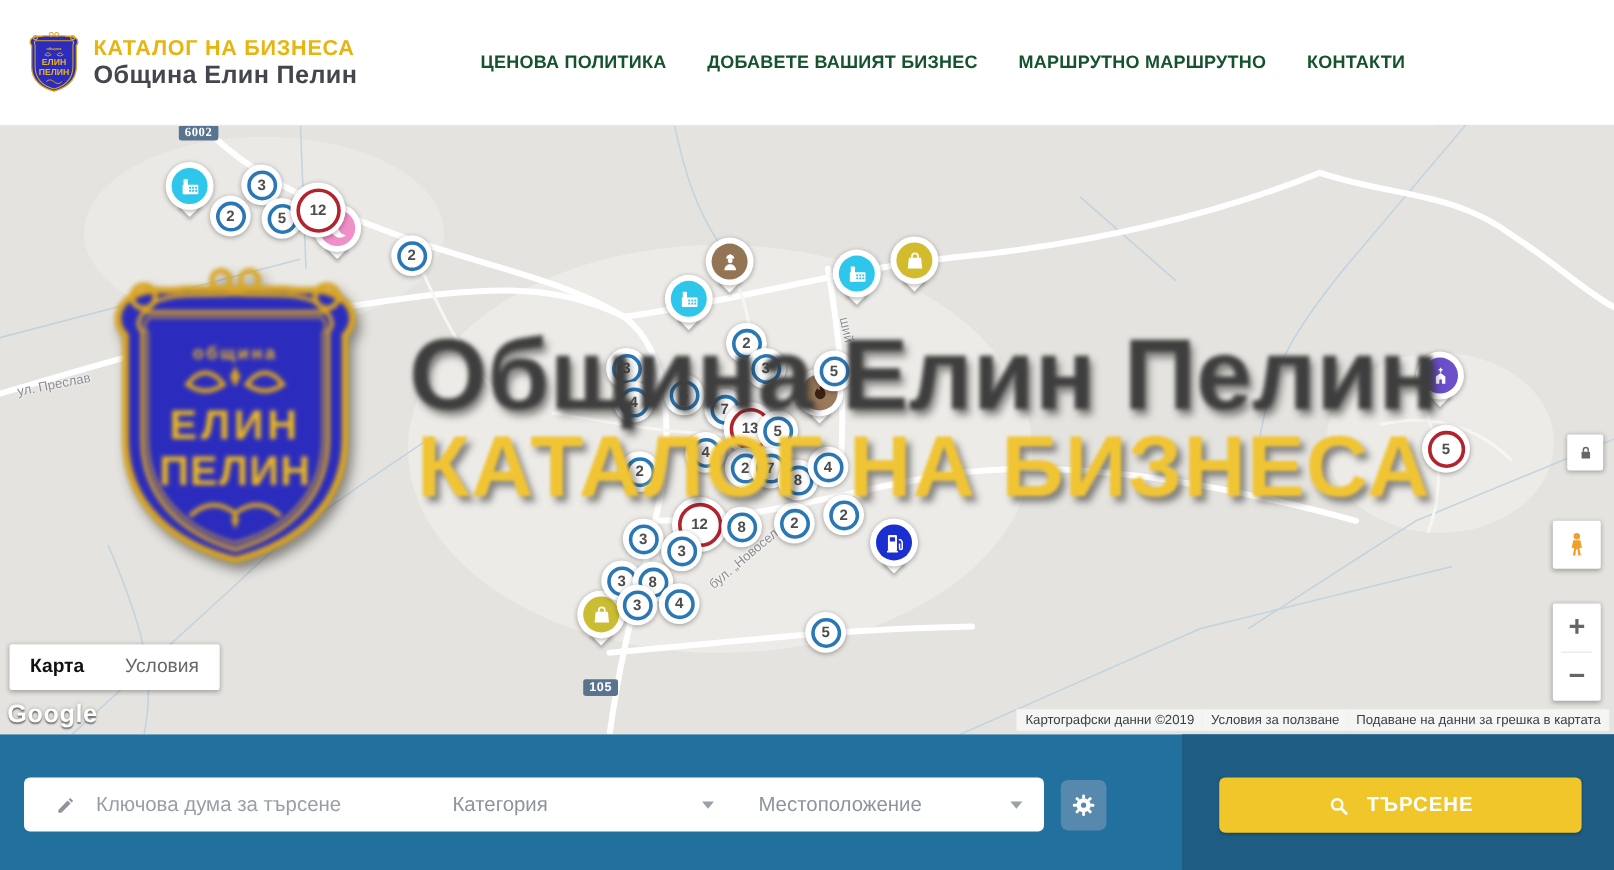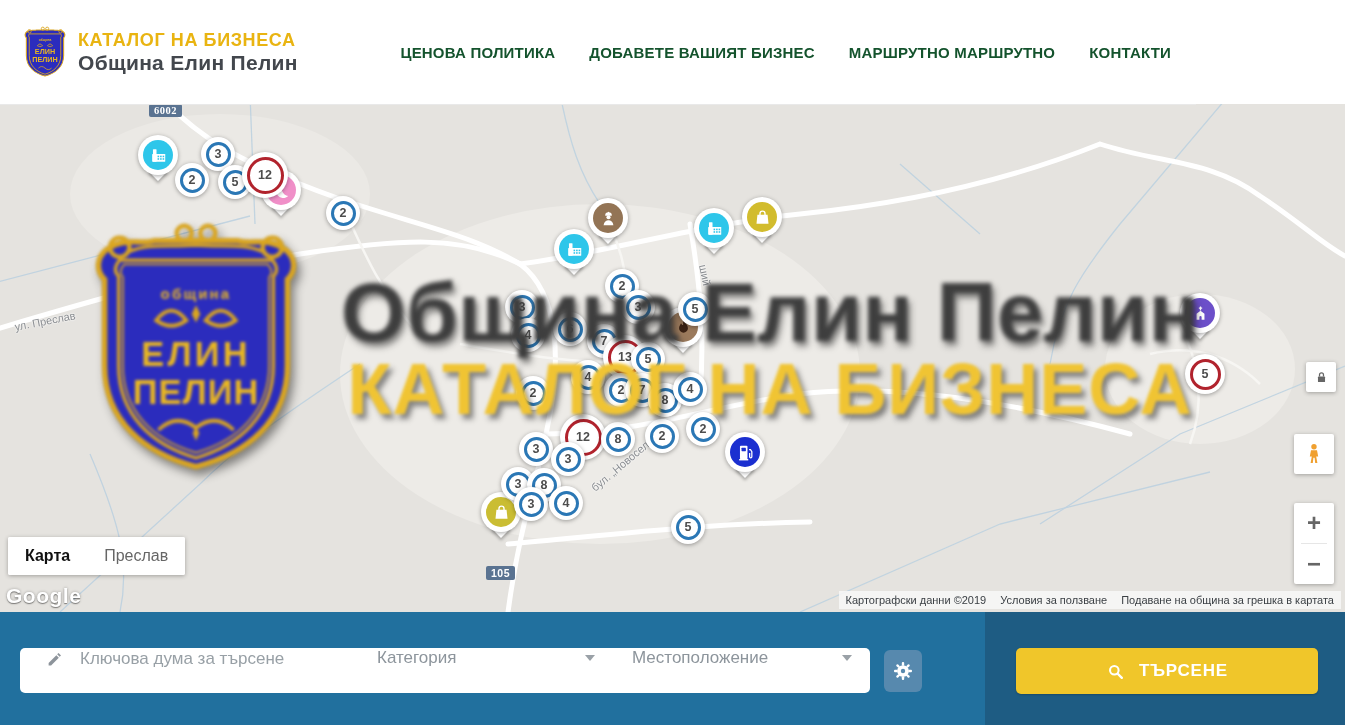--- a/index.html
+++ b/index.html
@@ -79,21 +79,21 @@
   #google-logo{position:absolute;left:6px;top:480px;z-index:20;font-size:21px;font-weight:bold;
                color:#fff;letter-spacing:.5px;
                text-shadow:0 1px 1px rgba(0,0,0,.4),0 0 3px rgba(0,0,0,.3);}
   #attribution{position:absolute;right:4px;top:487px;display:flex;z-index:20;font-size:11px;color:#3b4045;}
   #attribution span{background:rgba(248,248,248,.85);padding:3px 7px;white-space:nowrap;}
 
   
   #search-bar{position:absolute;left:0;top:612px;width:1345px;height:113px;background:#21709e;z-index:60;}
   #search-bar-right{position:absolute;left:985px;top:0;width:360px;height:113px;background:#1e5c83;}
   #search-group{position:absolute;left:20px;top:36px;width:850px;height:45px;background:#fff;
-                border-radius:5px;display:flex;align-items:flex-start;overflow:hidden;}
+                border-radius:5px;display:flex;align-items:center;overflow:hidden;}
   .sg-divider{width:1px;background:#dcdfe2;}
   #keyword-sec{width:338px;display:flex;align-items:center;}
   #keyword-sec svg{width:18px;height:18px;margin-left:26px;flex:none;}
   #keyword-input{border:none;outline:none;flex:1;margin-left:14px;font-size:17px;color:#555;
                  font-family:"Liberation Sans",sans-serif;background:transparent;}
   #keyword-input::placeholder{color:#98a0a6;opacity:1;}
   .dd-sec{display:flex;align-items:center;justify-content:space-between;cursor:pointer;}
   #category-sec{width:254px;}
   #location-sec{width:256px;}
   .dd-label{font-size:17px;color:#8d959c;margin-left:18px;}
@@ -511,29 +511,29 @@
     </svg>
   </div>
   <div id="ctrl-zoom">
     <div class="zoom-btn">+</div>
     <div id="zoom-divider"></div>
     <div class="zoom-btn">−</div>
   </div>
 
   <div id="maptype">
     <button class="maptype-btn" id="maptype-map">Карта</button>
-    <button class="maptype-btn" id="maptype-sat">Преслав</button>
+    <button class="maptype-btn" id="maptype-sat">Условия</button>
   </div>
 
   <div id="google-logo">Google</div>
 
   <div id="attribution">
     <span>Картографски данни ©2019</span>
     <span>Условия за ползване</span>
-    <span>Подаване на община за грешка в картата</span>
+    <span>Подаване на данни за грешка в картата</span>
   </div>
 </div>
 
 <div id="search-bar">
   <div id="search-bar-right"></div>
 
   <div id="search-group">
     <div id="keyword-sec">
       <svg viewBox="0 0 24 24" fill="#8d949b">
         <path d="M3.5 17.2 13.8 6.9l3.3 3.3L6.8 20.5H3.5zM14.9 5.8l1.8-1.8 3.3 3.3-1.8 1.8z"></path>

